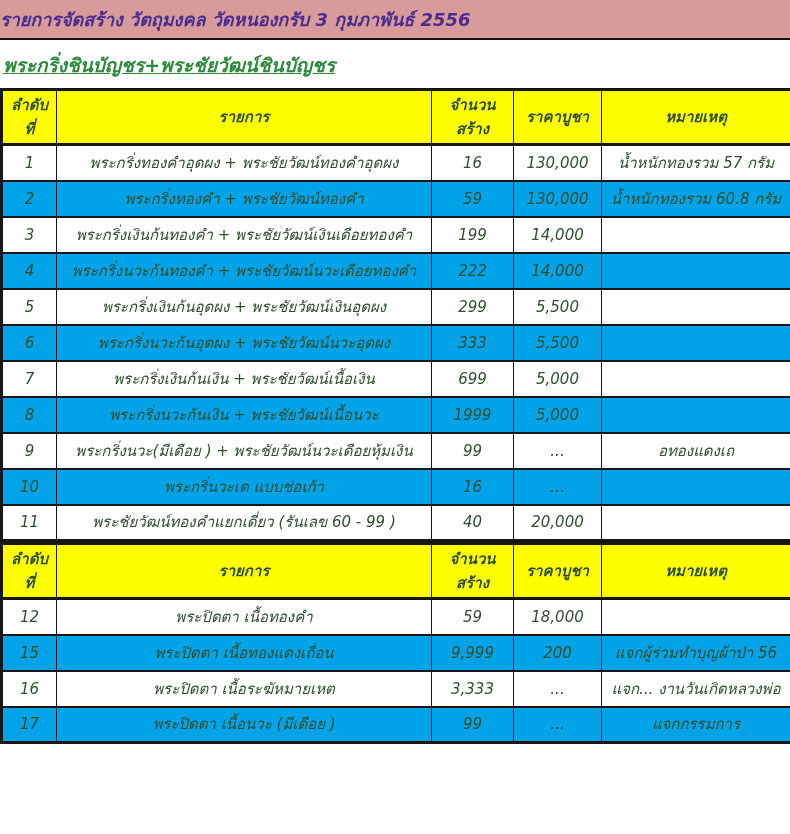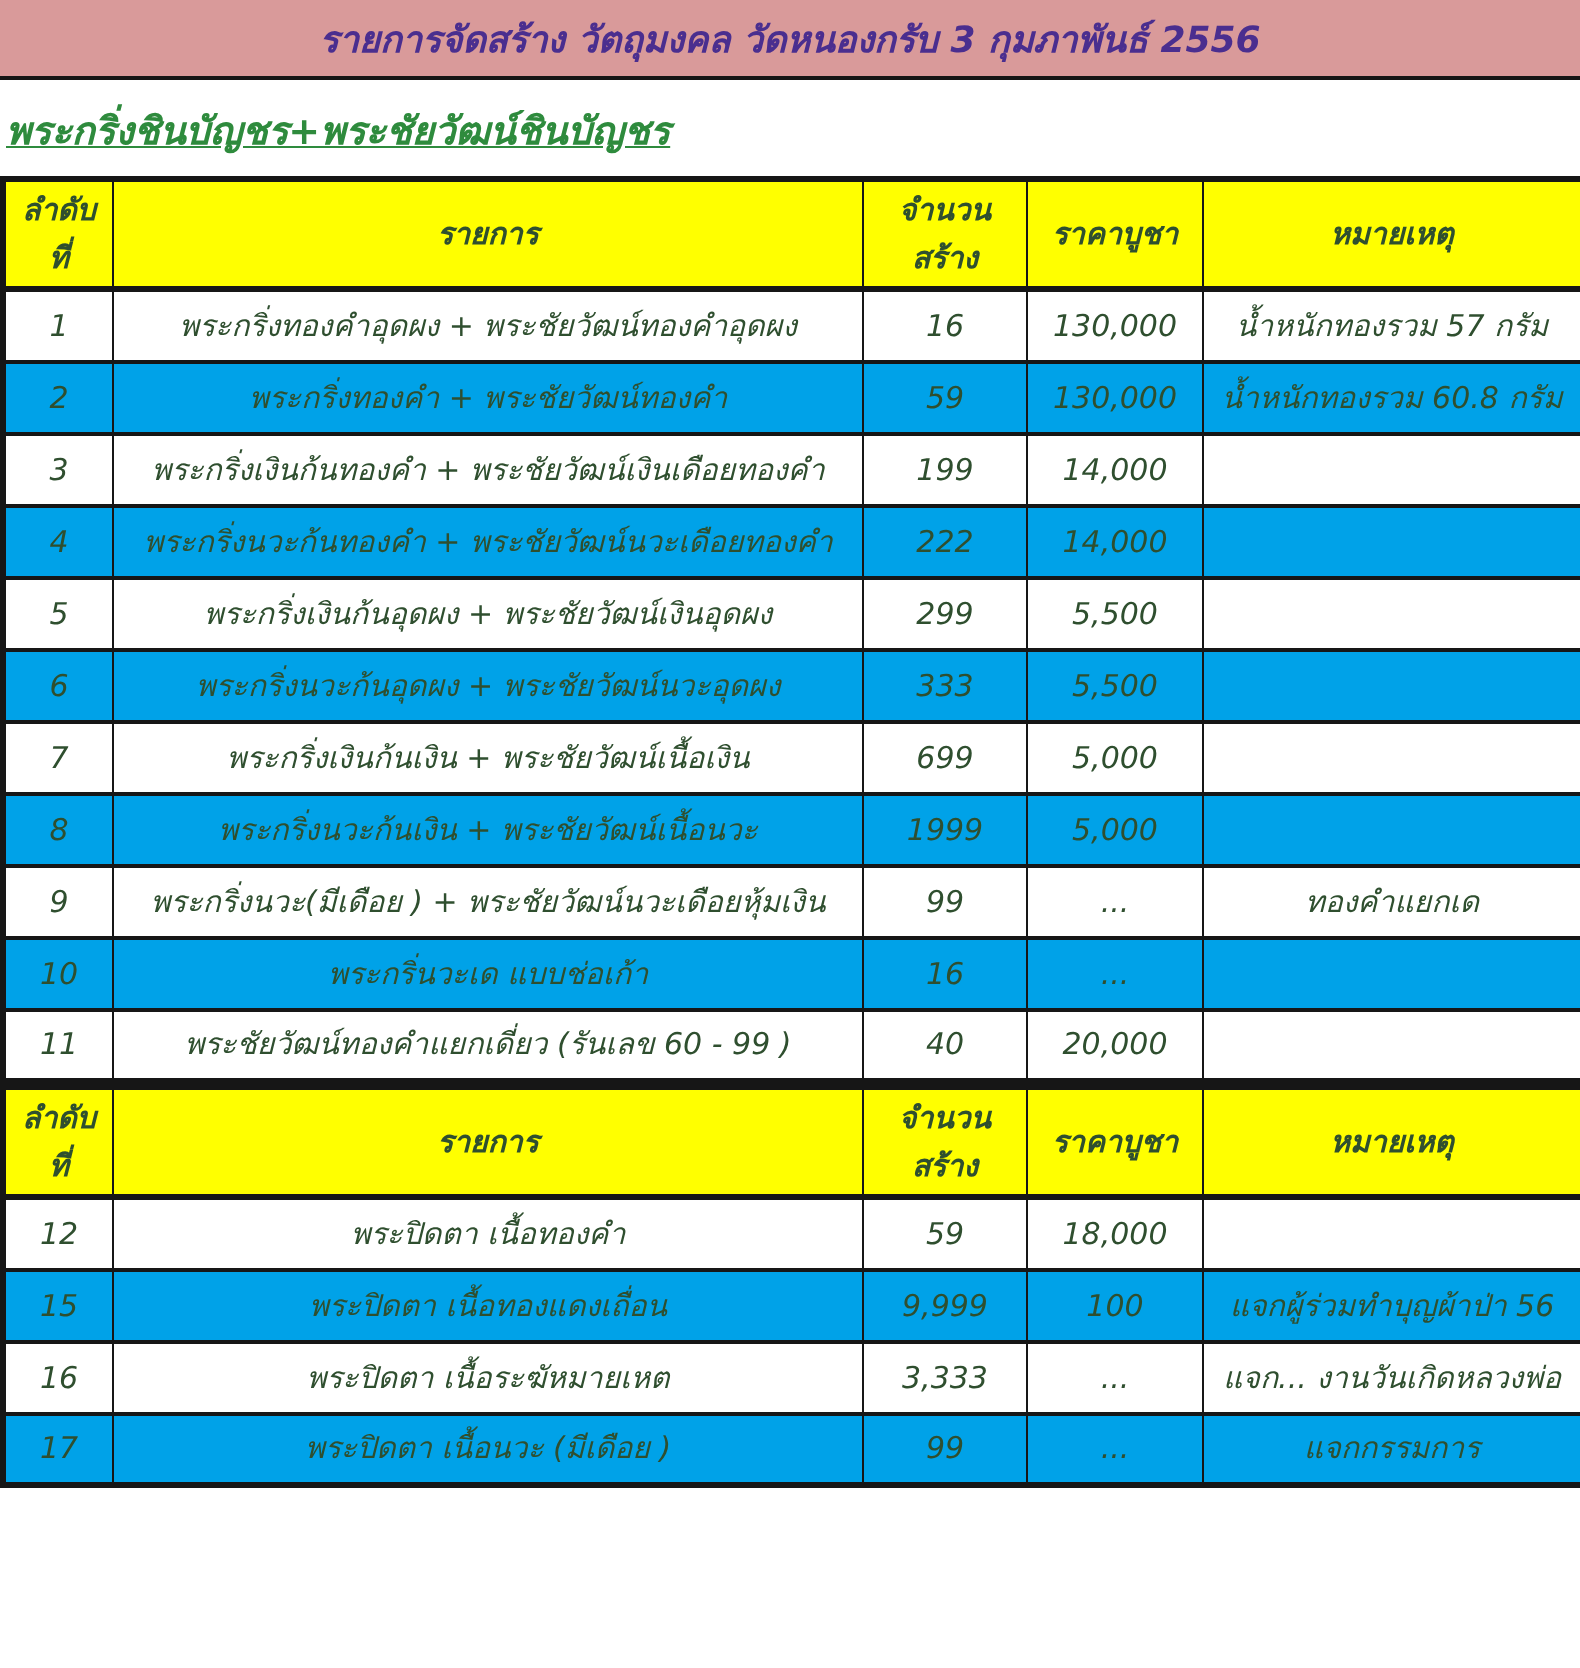--- a/index.html
+++ b/index.html
@@ -20,21 +20,21 @@
     font-family:"DejaVu Sans", sans-serif;
     color:var(--body-text);
   }
   .title-bar{
     width:100%;
     height:40px;
     background:var(--title-bar-bg);
     border-bottom:2px solid var(--border-color);
     display:flex;
     align-items:center;
-    justify-content:center;
+    justify-content:flex-start;
   }
   .title-bar h1{
     margin:0;
     font-size:18px;
     font-weight:bold;
     font-style:italic;
     color:var(--title-text);
   }
   .section-heading{
     margin:10px 7px 8px 3px;
@@ -168,21 +168,21 @@
             <td>พระกริ่งนวะก้นเงิน + พระชัยวัฒน์เนื้อนวะ</td>
             <td>1999</td>
             <td>5,000</td>
             <td></td>
           </tr>
           <tr>
             <td>9</td>
             <td>พระกริ่งนวะ(มีเดือย ) + พระชัยวัฒน์นวะเดือยหุ้มเงิน</td>
             <td>99</td>
             <td>...</td>
-            <td>ทองคำแยกเด</td>
+            <td>อทองแดงเถ</td>
           </tr>
           <tr class="hl">
             <td>10</td>
             <td>พระกริ่นวะเด แบบช่อเก้า</td>
             <td>16</td>
             <td>...</td>
             <td></td>
           </tr>
           <tr>
             <td>11</td>
@@ -218,21 +218,21 @@
             <td>12</td>
             <td>พระปิดตา เนื้อทองคำ</td>
             <td>59</td>
             <td>18,000</td>
             <td></td>
           </tr>
           <tr class="hl">
             <td>15</td>
             <td>พระปิดตา เนื้อทองแดงเถื่อน</td>
             <td>9,999</td>
-            <td>100</td>
+            <td>200</td>
             <td>แจกผู้ร่วมทำบุญผ้าป่า 56</td>
           </tr>
           <tr>
             <td>16</td>
             <td>พระปิดตา เนื้อระฆัหมายเหต</td>
             <td>3,333</td>
             <td>...</td>
             <td>แจก... งานวันเกิดหลวงพ่อ</td>
           </tr>
           <tr class="hl">

